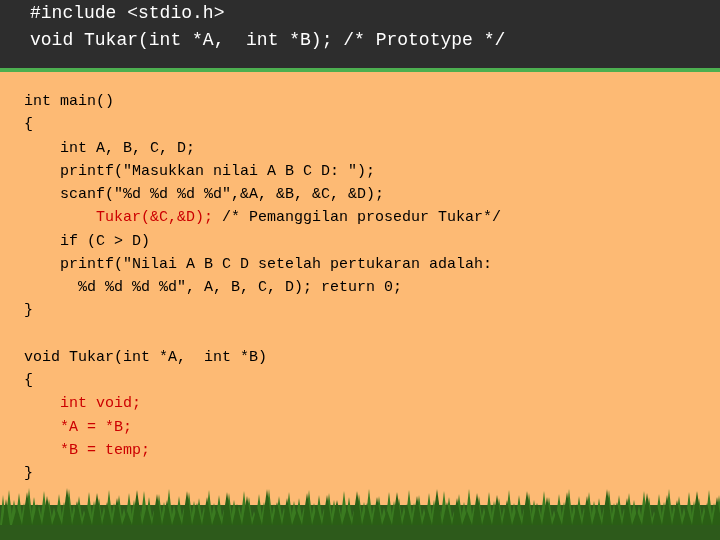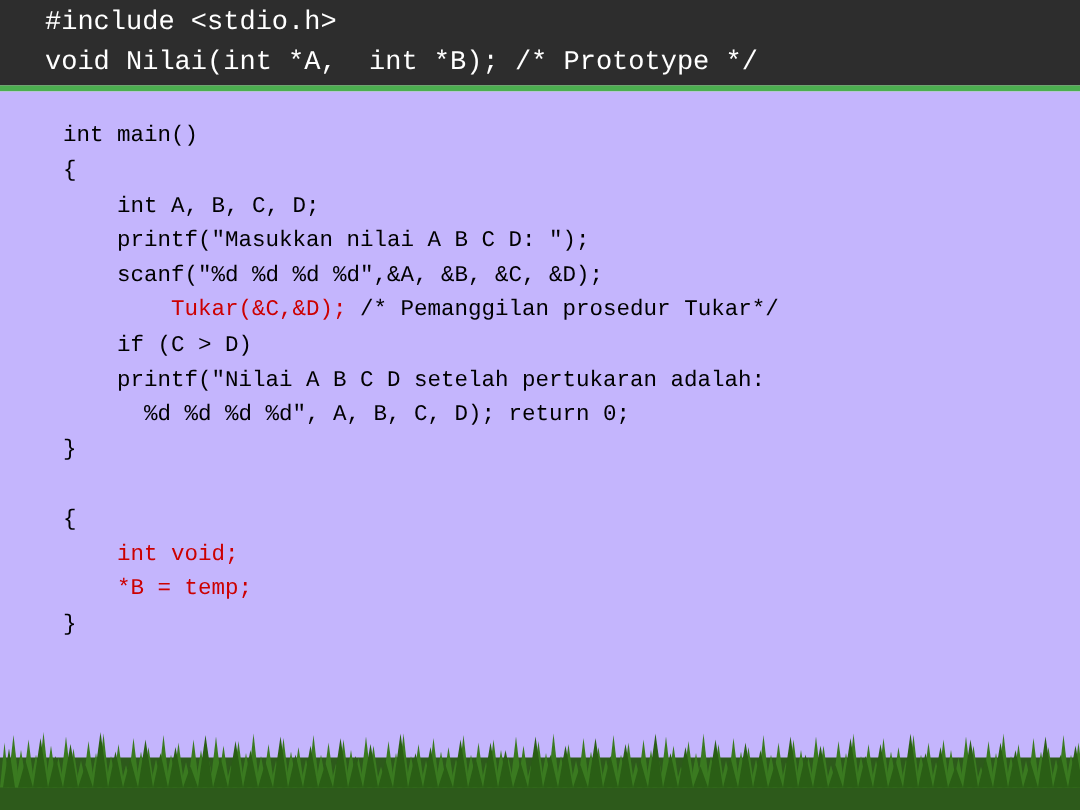--- a/index.html
+++ b/index.html
@@ -16,44 +16,43 @@
       width: 720px;
       height: 540px;
       background: #ffffff;
       position: relative;
       display: flex;
       flex-direction: column;
     }
 
     .top-bar {
       background: #2d2d2d;
-      height: 57px;
+      height: 68px;
       display: flex;
-      align-items: center;
       padding: 0 30px;
       flex-shrink: 0;
     }
 
     .top-bar-text {
       color: #ffffff;
       font-family: 'Courier New', Courier, monospace;
       font-size: 18px;
       line-height: 1.5;
       white-space: pre;
     }
 
     .green-line {
       height: 4px;
       background: #4CAF50;
       flex-shrink: 0;
     }
 
     .code-area {
-      background: #c4b5fd;
-      padding: 18px 30px 0 42px;
+      background: #fdba74;
+      padding: 18px 30px 0 24px;
       flex: 1;
       position: relative;
     }
 
     .code-line {
       font-family: 'Courier New', Courier, monospace;
       font-size: 15px;
       line-height: 1.55;
       color: #000000;
       white-space: pre;
@@ -82,41 +81,43 @@
     }
   </style>
 </head>
 <body>
 
 <div class="slide">
 
   <div class="top-bar">
     <div>
       <div class="top-bar-text">#include &lt;stdio.h&gt;</div>
-      <div class="top-bar-text">void Nilai(int *A,  int *B); /* Prototype */</div>
+      <div class="top-bar-text">void Tukar(int *A,  int *B); /* Prototype */</div>
     </div>
   </div>
 
   <div class="green-line"></div>
 
   <div class="code-area">
 
     <div class="code-line">int main()</div>
     <div class="code-line">{</div>
     <div class="code-line">    int A, B, C, D;</div>
     <div class="code-line">    printf("Masukkan nilai A B C D: ");</div>
     <div class="code-line">    scanf("%d %d %d %d",&amp;A, &amp;B, &amp;C, &amp;D);</div>
     <div class="code-line">        <span class="red">Tukar(&amp;C,&amp;D);</span> /* Pemanggilan prosedur Tukar*/</div>
     <div class="code-line">    if (C &gt; D)</div>
     <div class="code-line">    printf("Nilai A B C D setelah pertukaran adalah:</div>
     <div class="code-line">      %d %d %d %d", A, B, C, D); return 0;</div>
     <div class="code-line">}</div>
     <div class="code-line">&nbsp;</div>
+    <div class="code-line">void Tukar(int *A,  int *B)</div>
     <div class="code-line">{</div>
     <div class="code-line red">    int void;</div>
+    <div class="code-line red">    *A = *B;</div>
     <div class="code-line red">    *B = temp;</div>
     <div class="code-line">}</div>
 
     <div class="grass-container">
       <svg class="grass-svg" viewBox="0 0 720 55" preserveAspectRatio="none" xmlns="http://www.w3.org/2000/svg">
 
         <rect x="0" y="20" width="720" height="35" fill="#2d5a1b"></rect>
 
         <g fill="#3a7a20">
           <polygon points="0,40 3,10 6,40"></polygon>

